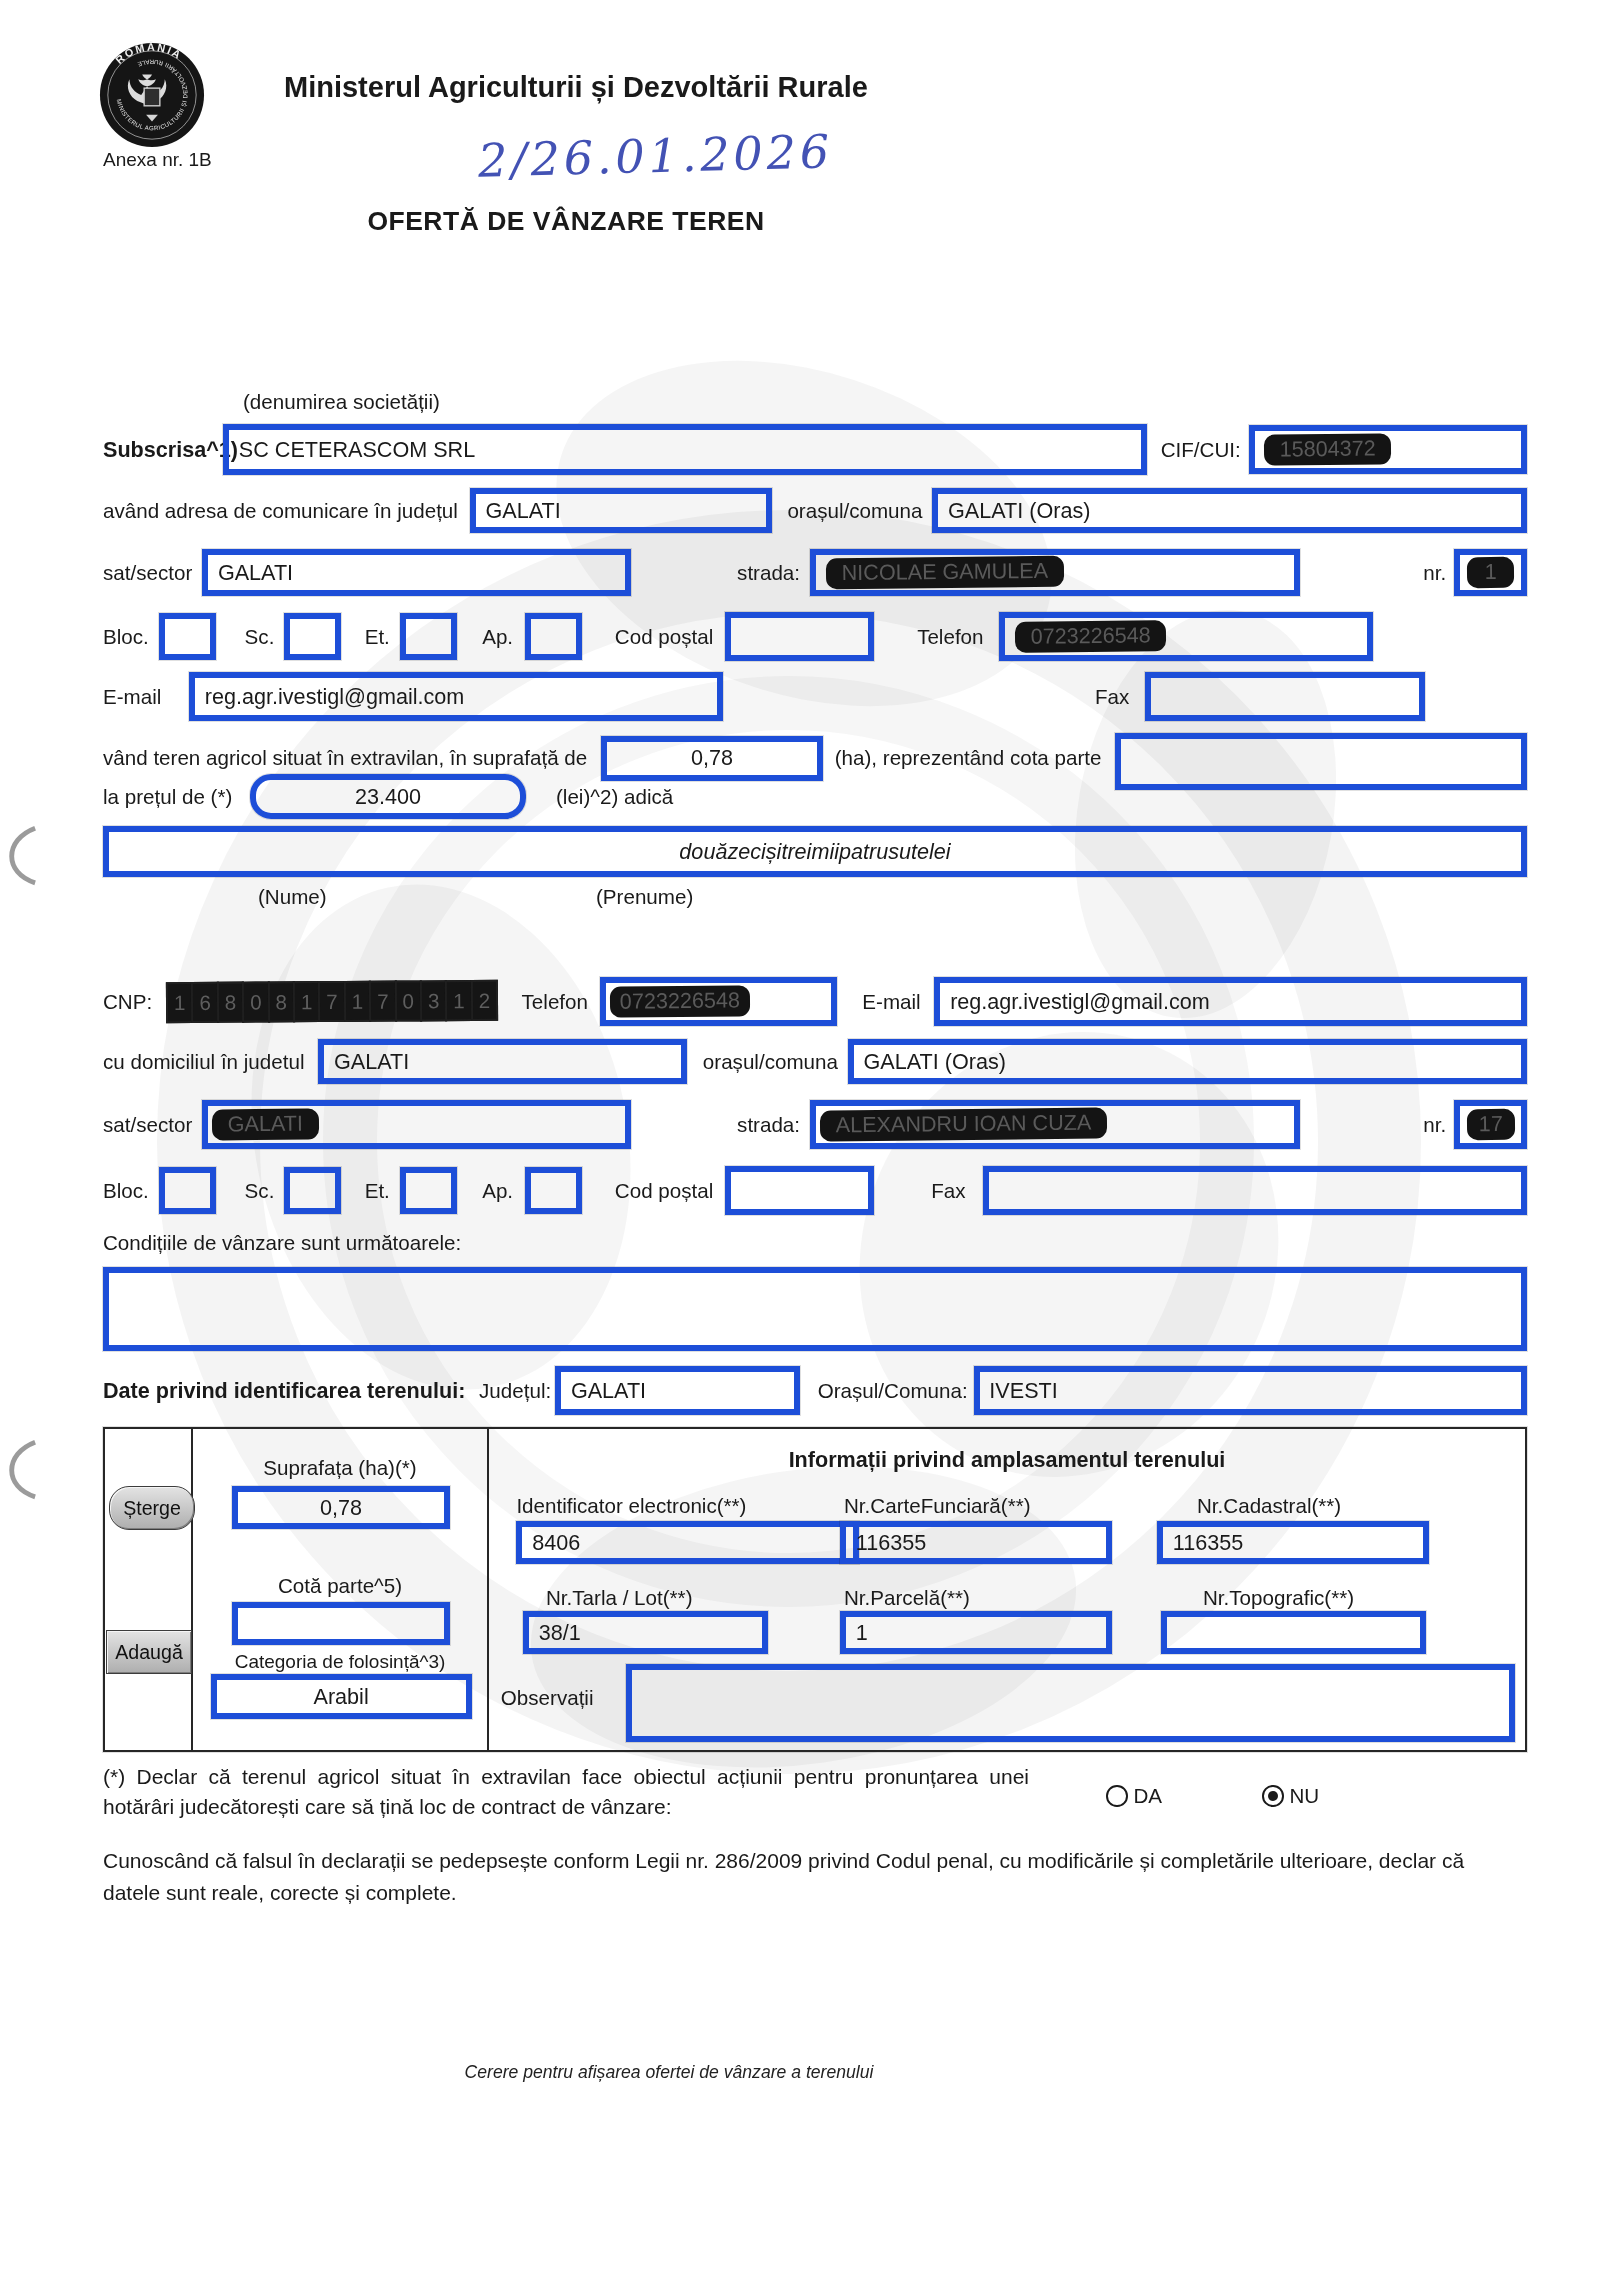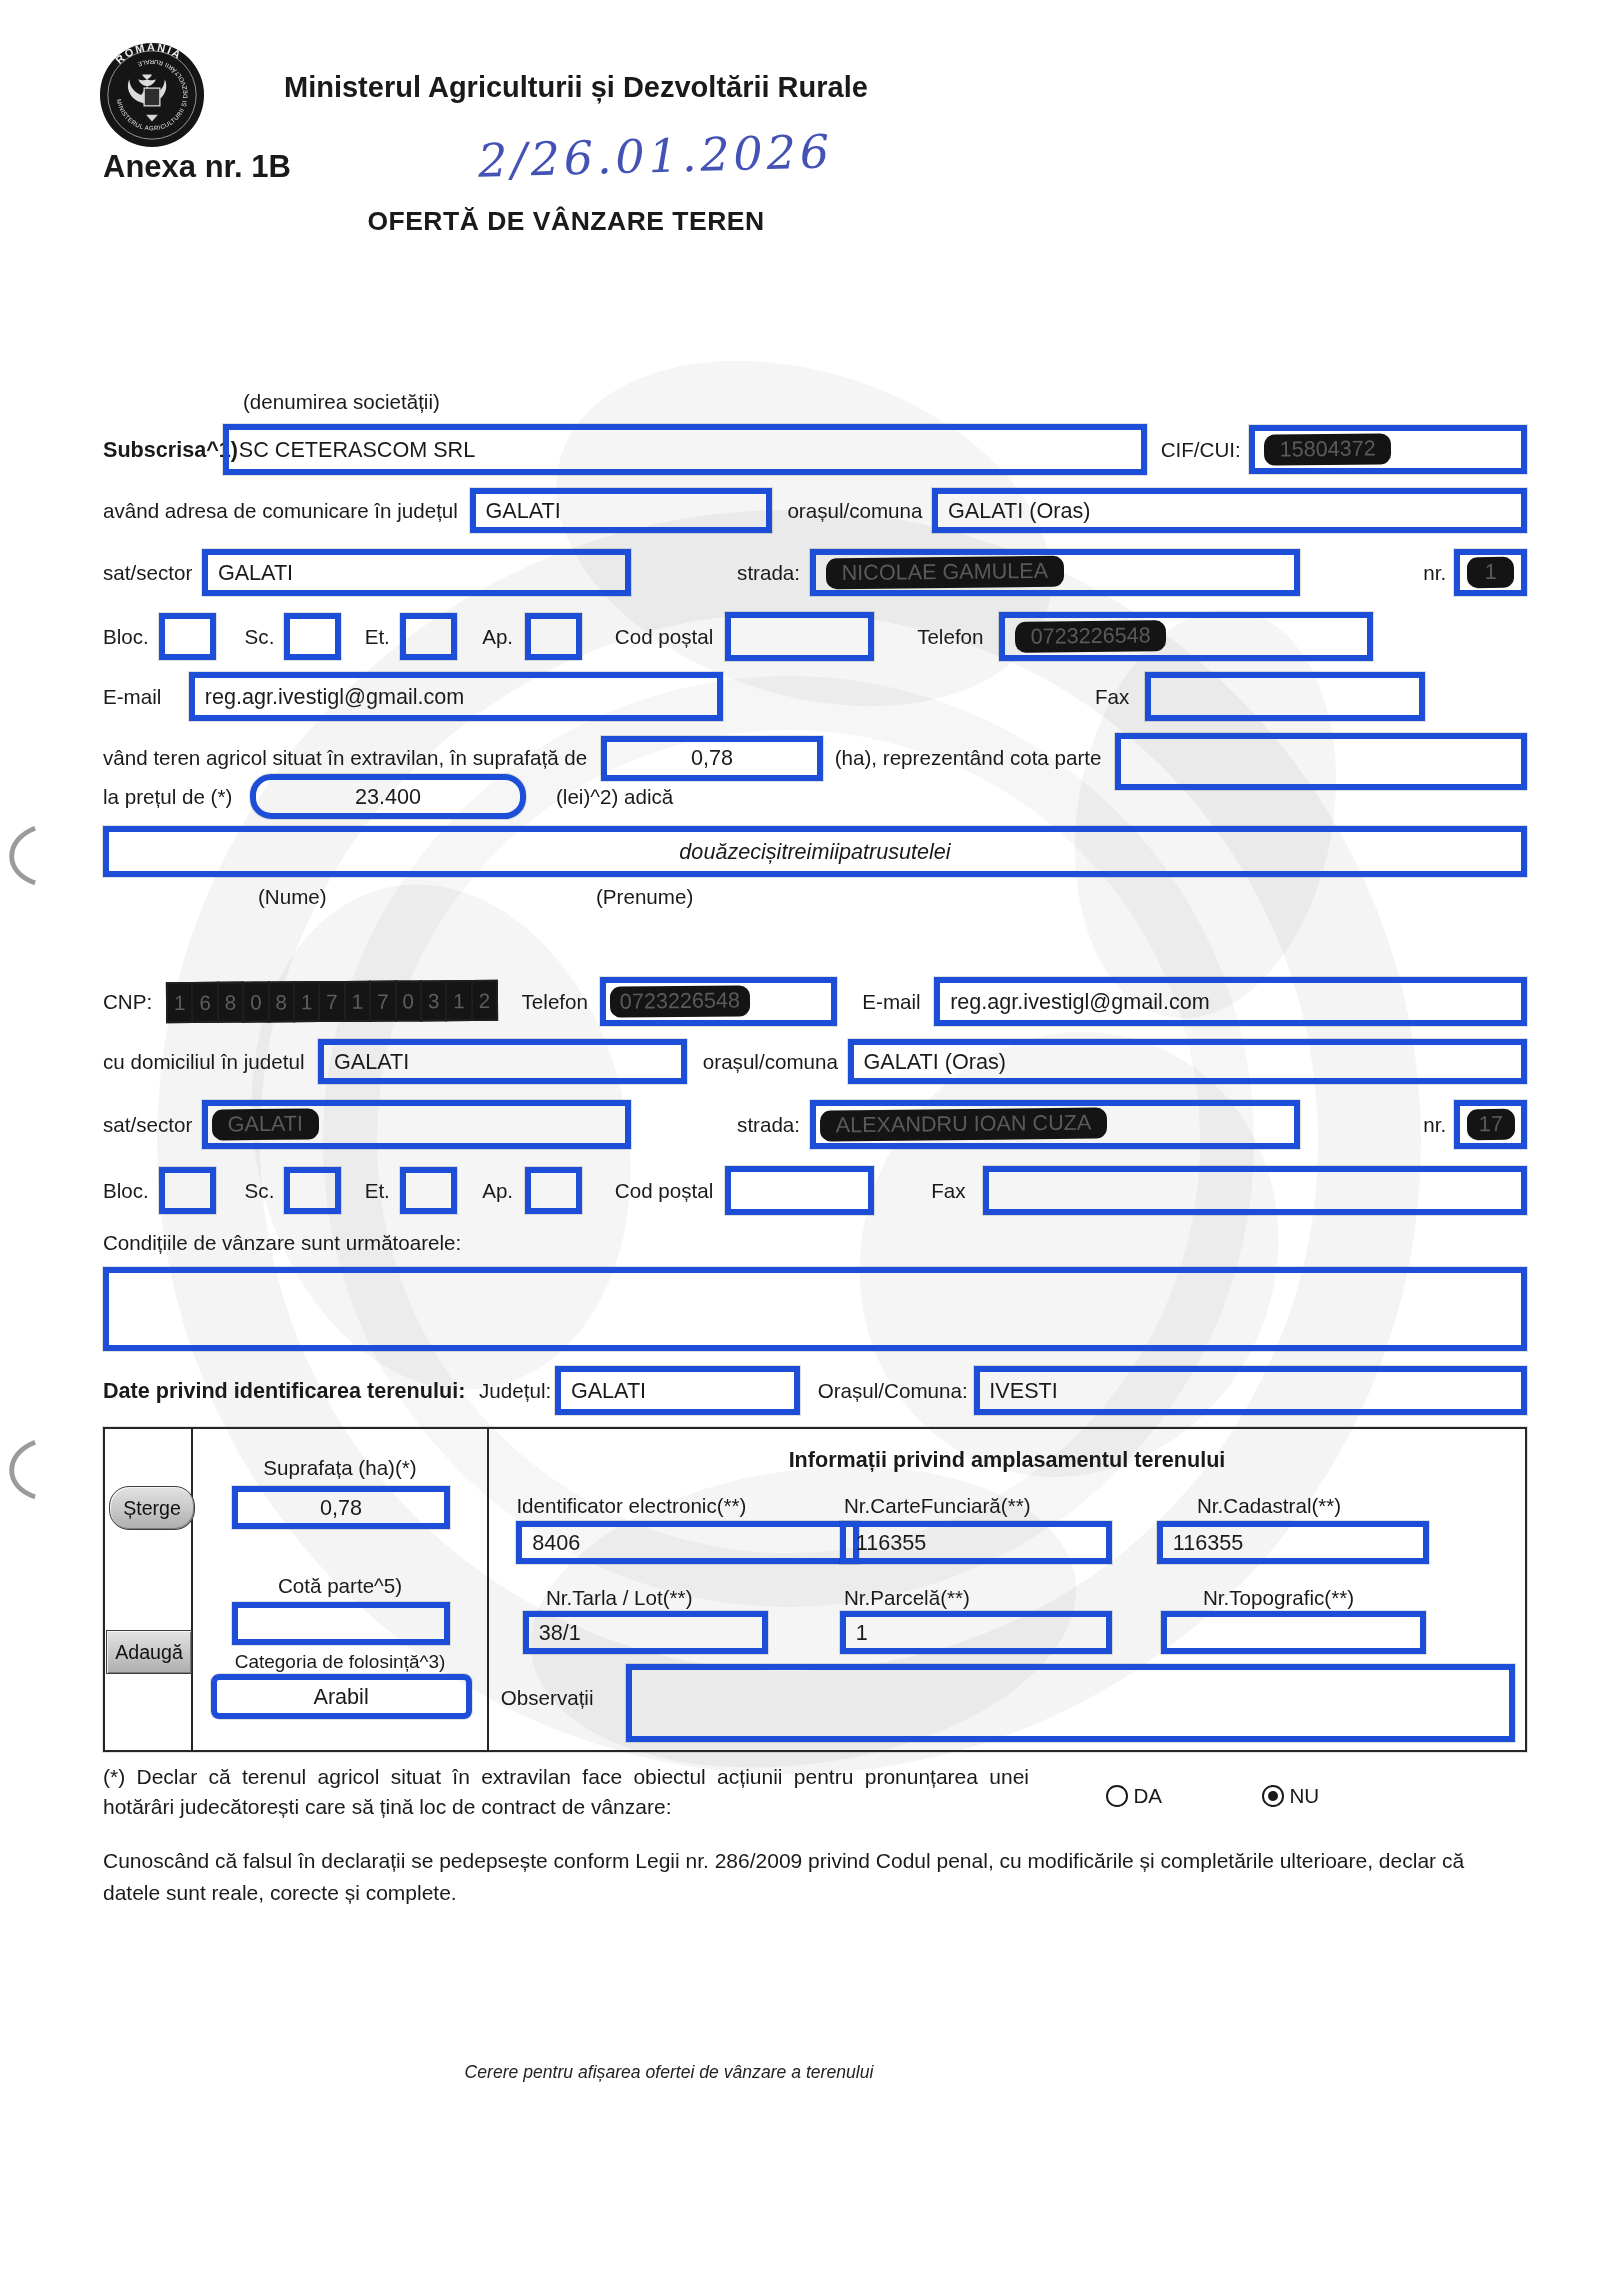--- a/index.html
+++ b/index.html
@@ -47,21 +47,21 @@
     border:1px solid #3c3c3c;
     box-shadow:inset 1px 1px 0 #f5f5f5, inset -1px -1px 0 #7d7d7d;
     display:flex; align-items:center; justify-content:center; cursor:pointer;
   }
   .radio { width:21.6px; height:21.6px; border:2px solid #1a1a1a; border-radius:50%;
            display:inline-flex; align-items:center; justify-content:center; background:#fff; }
   .radio.checked::after { content:""; width:9.8px; height:9.8px; border-radius:50%; background:#1a1a1a; }
   
   .seal { position:absolute; left:98px; top:41px; width:108px; height:108px; }
   .ministry-title { position:absolute; left:284px; top:71px; font-size:29px; font-weight:bold; }
-  .annex { position:absolute; left:103px; top:149px; font-size:31px; font-weight:bold; }
+  .annex { position:absolute; left:103px; top:149px; font-size:19px; font-weight:normal; }
   .handwriting {
     position:absolute; left:478px; top:129px; font-family:"DejaVu Serif", serif;
     font-style:italic; font-size:46px; color:#4352b4; transform:rotate(-1.5deg);
     letter-spacing:3.9px;
   }
   .form-title { position:absolute; left:0; top:206px; width:1132px; text-align:center;
                 font-size:26.5px; font-weight:bold; letter-spacing:0.5px; }
   
   .hint { position:absolute; font-size:20.6px; }
   
@@ -276,21 +276,21 @@
     <div class="lt-col1">
       <button class="win-btn abs" style="left:4px;top:57px;border-radius:20px;">Șterge</button>
       <button class="win-btn abs" style="left:1px;top:201px;">Adaugă</button>
     </div>
     <div class="lt-col2">
       <div class="lt-lbl abs" style="left:0;width:100%;top:27.4px;">Suprafața (ha)(*)</div>
       <div class="box center abs" style="left:39px;top:57px;width:218px;height:43px;">0,78</div>
       <div class="lt-lbl abs" style="left:0;width:100%;top:145px;">Cotă parte^5)</div>
       <div class="box center abs" style="left:39px;top:173px;width:218px;height:43px;"></div>
       <div class="lt-lbl abs" style="left:0;width:100%;top:222px;font-size:19px;">Categoria de folosință^3)</div>
-      <div class="box center abs" style="left:17.6px;top:245px;width:261px;height:45px;border-radius:8px;">Arabil</div>
+      <div class="box center abs" style="left:17.6px;top:245px;width:261px;height:45px;">Arabil</div>
     </div>
     <div class="lt-col3">
       <div class="lt-lbl abs" style="left:0;width:100%;top:17.6px;text-align:center;font-weight:bold;font-size:21.6px;">Informații privind amplasamentul terenului</div>
       <div class="lt-lbl abs" style="left:27.4px;top:65px;">Identificator electronic(**)</div>
       <div class="lt-lbl abs" style="left:355px;top:65px;">Nr.CarteFunciară(**)</div>
       <div class="lt-lbl abs" style="left:708px;top:65px;">Nr.Cadastral(**)</div>
       <div class="box abs" style="left:27.4px;top:92px;width:343px;height:43px;">8406</div>
       <div class="box abs" style="left:351px;top:92px;width:272px;height:43px;">116355</div>
       <div class="box abs" style="left:668px;top:92px;width:272px;height:43px;">116355</div>
       <div class="lt-lbl abs" style="left:57px;top:157px;">Nr.Tarla / Lot(**)</div>

